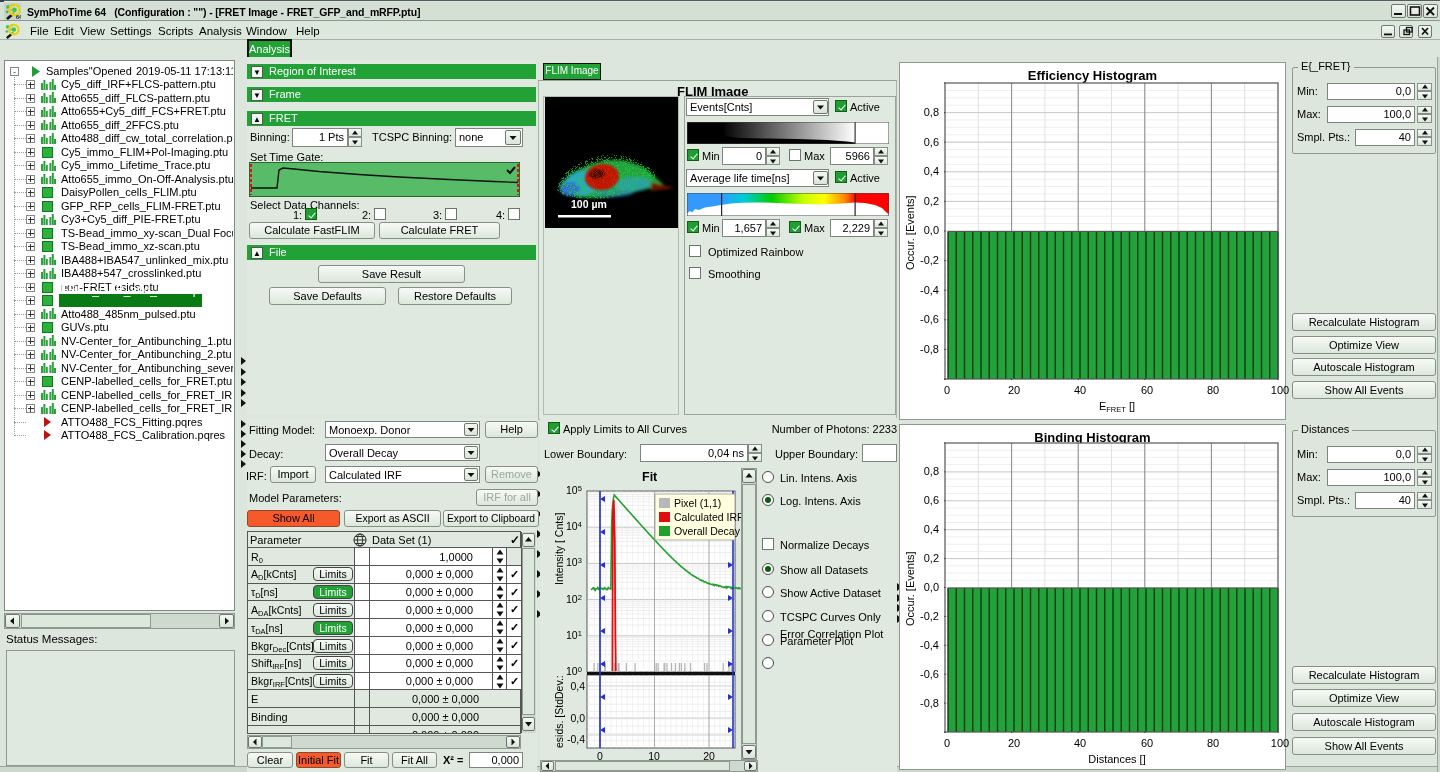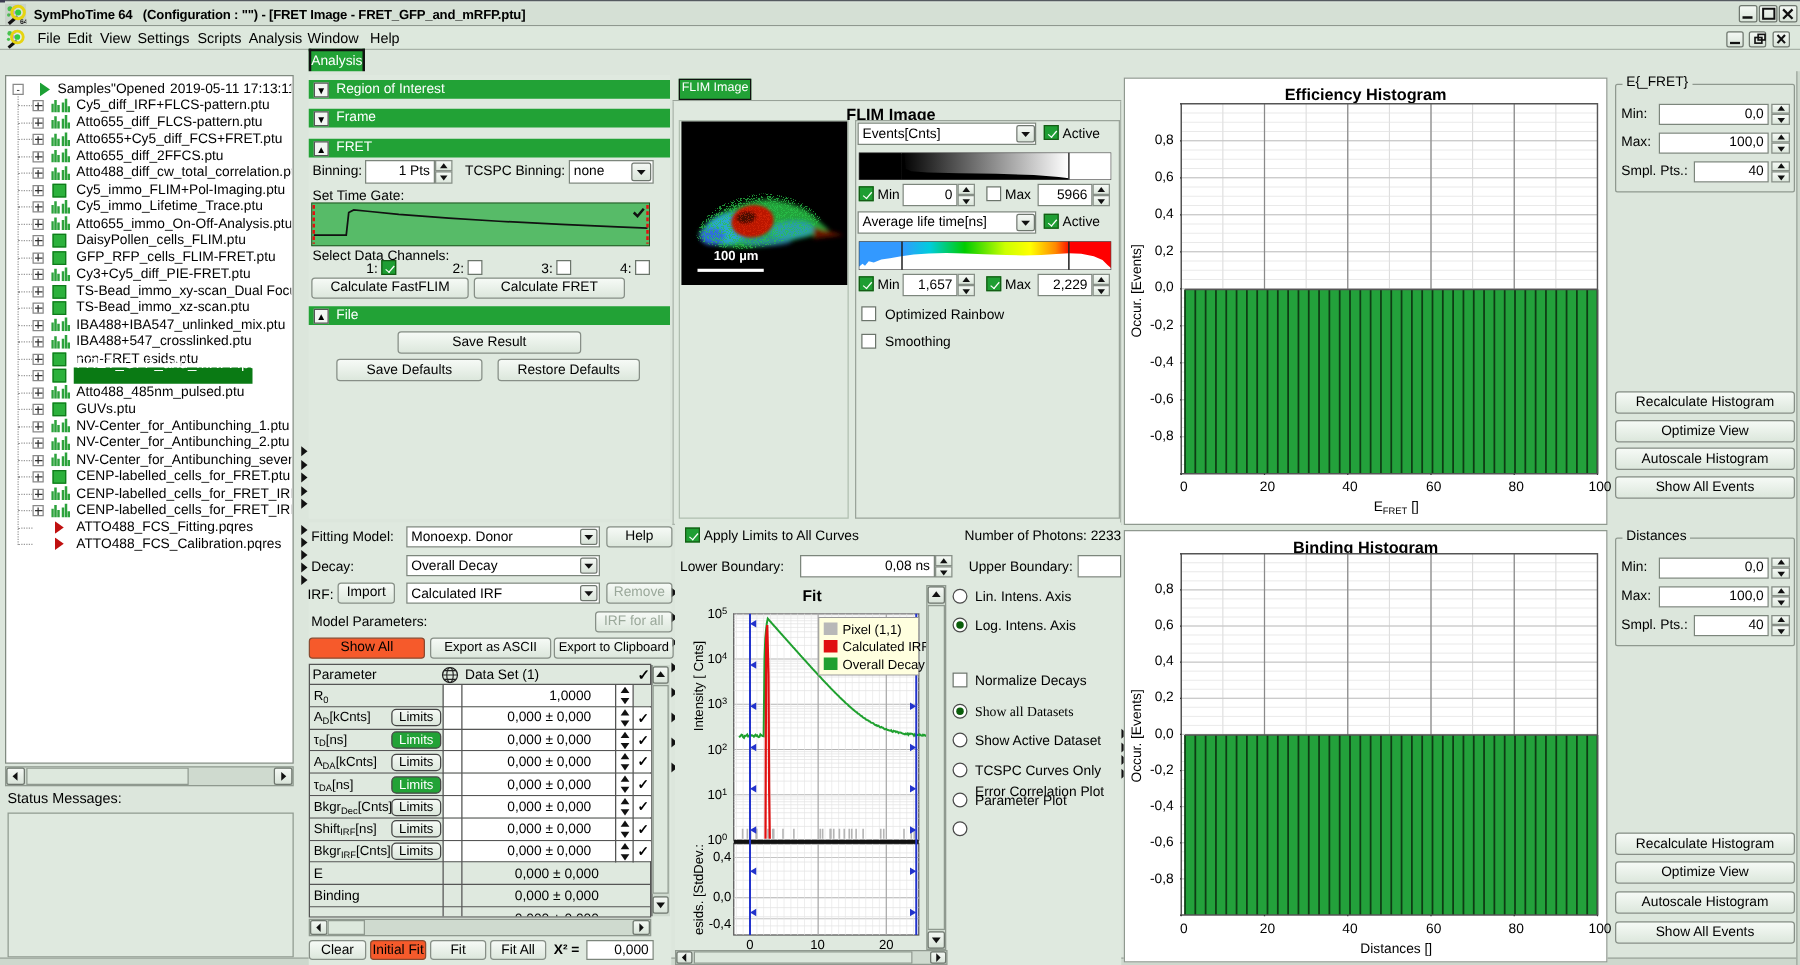--- a/index.html
+++ b/index.html
@@ -783,21 +783,21 @@
 <div class="b or" style="left:296px;top:752px;width:45px;height:16px;font-size:11px;line-height:14px;">Initial Fit</div>
 <div class="b " style="left:344px;top:752px;width:45px;height:16px;font-size:11px;line-height:14px;">Fit</div>
 <div class="b " style="left:392px;top:752px;width:45px;height:16px;font-size:11px;line-height:14px;">Fit All</div>
 <div class="t" style="left:443px;top:754px;font-size:11px;font-weight:bold;">X² =</div>
 <div class="inp" style="left:469px;top:752px;width:54px;height:16px;font-size:11px;line-height:14px;">0,000</div>
 <div class="" style="left:540px;top:418px;width:357px;height:354px;background:#dfe9df"></div>
 <div class="cb on" style="left:548px;top:422px;width:12px;height:12px"></div>
 <div class="t" style="left:563px;top:423px;font-size:11px;">Apply Limits to All Curves</div>
 <div class="t" style="left:768px;top:423px;width:129px;overflow:hidden;text-align:right;font-size:11px">Number of Photons: 2233</div>
 <div class="t" style="left:544px;top:448px;font-size:11px;">Lower Boundary:</div>
-<div class="inp" style="left:640px;top:444px;width:108px;height:18px;font-size:11px;line-height:16px;">0,08 ns</div>
+<div class="inp" style="left:640px;top:444px;width:108px;height:18px;font-size:11px;line-height:16px;">0,04 ns</div>
 <div class="spn" style="left:748px;top:444px;width:14px;height:18px">
     <div class="sb" style="left:0;top:0;width:14px;height:9px">
       <i class="tu"></i>
     </div>
     <div class="sb" style="left:0;top:9px;width:14px;height:9px">
       <i class="td"></i>
     </div>
   </div>
 <div class="t" style="left:775px;top:448px;font-size:11px;">Upper Boundary:</div>
 <div class="inp" style="left:862px;top:444px;width:35px;height:18px;font-size:11px;line-height:16px;"></div>
@@ -1012,21 +1012,21 @@
     <path d="M5 1.5 L8.5 5 L5 8.5 Z" fill="#111"></path>
   </svg>
 <div class="" style="left:555px;top:761px;width:175px;height:10px;background:#dde8dd;border:1px solid #8f998f"></div>
 <div class="rd" style="left:762px;top:471px"></div>
 <div class="t" style="left:780px;top:472px;font-size:11px;">Lin. Intens. Axis</div>
 <div class="rd on" style="left:762px;top:494px"></div>
 <div class="t" style="left:780px;top:495px;font-size:11px;">Log. Intens. Axis</div>
 <div class="cb" style="left:762px;top:538px;width:12px;height:12px"></div>
 <div class="t" style="left:780px;top:539px;font-size:11px;">Normalize Decays</div>
 <div class="rd on" style="left:762px;top:563px"></div>
-<div class="t" style="left:780px;top:564px;font-size:11px;font-family:Liberation Serif, serif;">Show all Datasets</div>
+<div class="t" style="left:780px;top:564px;font-size:11px;">Show all Datasets</div>
 <div class="rd" style="left:762px;top:586px"></div>
 <div class="t" style="left:780px;top:587px;font-size:11px;">Show Active Dataset</div>
 <div class="rd" style="left:762px;top:610px"></div>
 <div class="t" style="left:780px;top:611px;font-size:11px;">TCSPC Curves Only</div>
 <div class="rd" style="left:762px;top:634px"></div>
 <div class="t" style="left:780px;top:635px;font-size:11px;">Parameter Plot</div>
 <div class="rd" style="left:762px;top:657px"></div>
 <div class="t" style="left:780px;top:628px;font-size:11px;">Error Correlation Plot</div>
 <div class="" style="left:899px;top:62px;width:387px;height:358px;background:#fff;border:1px solid #8f998f"></div>
 <div class="t" style="left:1022.5px;top:68px;font-size:13px;font-weight:bold;width:140px;text-align:center">Efficiency Histogram</div>

